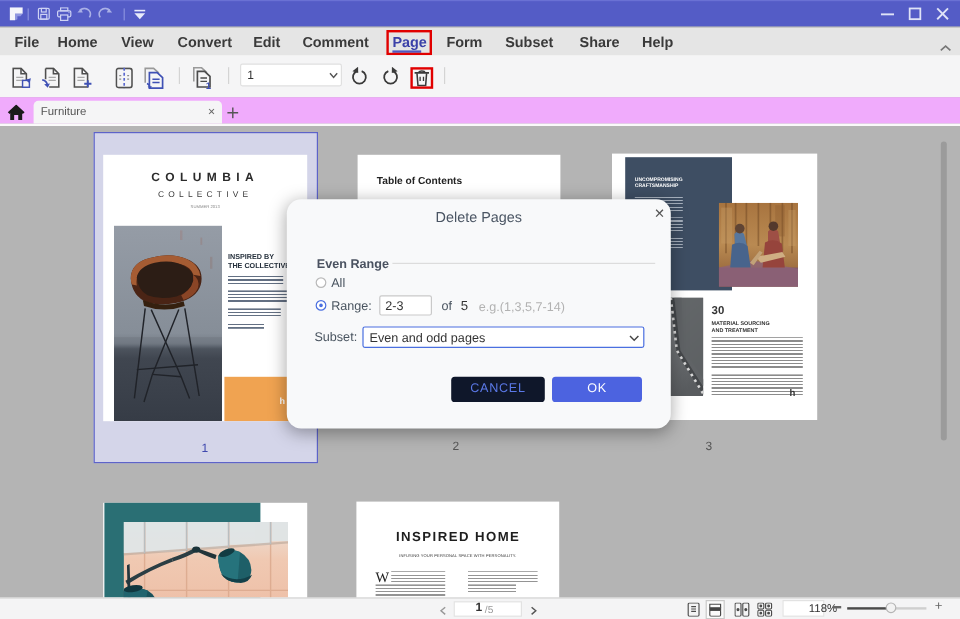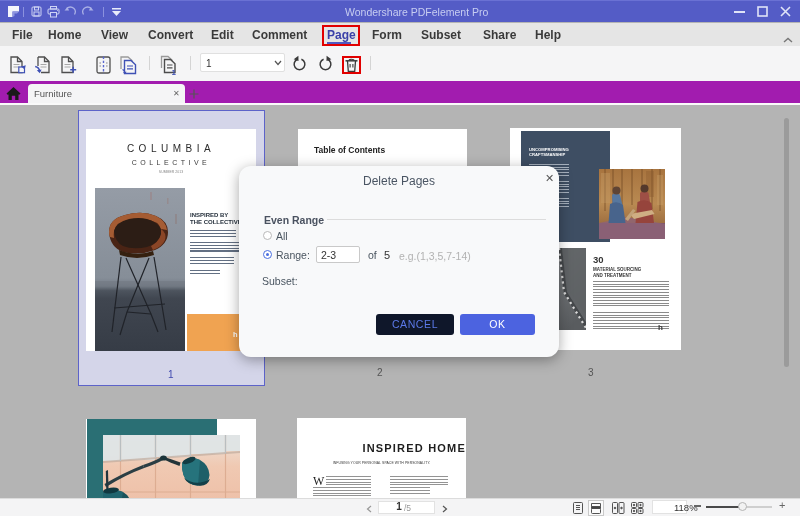--- a/index.html
+++ b/index.html
@@ -16,21 +16,21 @@
 #menu-page { color:#3b41a8; }
 #page-redbox { position:absolute; left:322px; top:2px; width:38px; height:21px; border:2px solid #e10000; }
 #page-underline { position:absolute; left:327px; top:19px; width:24px; height:2px; background:#5058c0; }
 
 #toolbar { position:absolute; left:0; top:46px; width:800px; height:35px; background:#f5f5f6; }
 #toolbar .tsep { position:absolute; top:10px; width:1px; height:14px; background:#d4d4d4; }
 #combo { position:absolute; left:200px; top:7px; width:85px; height:19px; background:#fff; border:1px solid #e0e0e0; border-radius:2px; font-size:10px; color:#333; }
 #combo span { position:absolute; left:5px; top:4px; }
 #trash-redbox { position:absolute; left:342px; top:10px; width:19px; height:18px; border:2px solid #e10000; }
 
-#tabbar { position:absolute; left:0; top:81px; width:800px; height:22px; background:#a21caf; }
+#tabbar { position:absolute; left:0; top:81px; width:800px; height:22px; background:#f0abfc; }
 #tabbar-line { position:absolute; left:0; top:103px; width:800px; height:2px; background:#fafafa; }
 #tab { position:absolute; left:28px; top:3px; width:157px; height:19px; background:#f5f5f6; border-radius:4px 4px 0 0; }
 #tab .label { position:absolute; left:6px; top:4px; font-size:9.5px; color:#555; }
 #tab .close { position:absolute; left:145px; top:5px; font-size:8px; color:#666; }
 
 
 #canvas { position:absolute; left:0; top:105px; width:800px; height:393px; background:#b4b4b4; overflow:hidden; }
 #scrollthumb { position:absolute; left:784px; top:13px; width:5px; height:249px; background:#9b9b9b; border-radius:3px; }
 
 #sel1 { position:absolute; left:78px; top:5px; width:187px; height:276px; background:#d4d5e9; border:1px solid #5d63c9; }
@@ -86,21 +86,20 @@
   </svg>
   <svg class="abs" style="left:81px; top:5px;" width="13" height="11" viewBox="0 0 26 22" fill="none" stroke="#aab0e6" stroke-width="2.6">
     <path d="M21 5 Q13 -1 6 5 Q1 10 5 17"></path>
     <path d="M25 9 L19 2 L16 9" stroke-width="0" fill="#aab0e6"></path>
   </svg>
   <div class="sep" style="left:103px;"></div>
   <svg class="abs" style="left:111px; top:7px;" width="11" height="9" viewBox="0 0 22 18">
     <rect x="2" y="0" width="18" height="3" fill="#e8ebfa"></rect>
     <path d="M2 6 H20 L11 16 Z" fill="#e8ebfa"></path>
   </svg>
-  <div id="title-text">Wondershare PDFelement Pro</div>
   <svg class="abs" style="left:734px; top:10px;" width="11" height="2">
       <rect width="11" height="2" fill="#dfe3f7"></rect>
     </svg>
   <svg class="abs" style="left:757px; top:5px;" width="11" height="11" viewBox="0 0 11 11" fill="none" stroke="#dfe3f7" stroke-width="1.6">
       <rect x="1" y="1" width="9" height="9"></rect>
     </svg>
   <svg class="abs" style="left:780px; top:5px;" width="11" height="11" viewBox="0 0 11 11" stroke="#dfe3f7" stroke-width="1.6">
       <path d="M1 1 L10 10 M10 1 L1 10"></path>
     </svg>
 </div>
@@ -236,21 +235,21 @@
   <svg class="abs" style="left:189px; top:8px;" width="10" height="10" viewBox="0 0 10 10" stroke="#555" stroke-width="1.2">
       <path d="M5 0.5 V9.5 M0.5 5 H9.5"></path>
     </svg>
 </div>
 <div id="tabbar-line"></div>
 
 <div id="canvas">
   <div id="sel1"></div>
 
   <div id="page1" class="page" style="left:86px; top:24px; width:170px; height:222px; overflow:hidden;">
-    <div class="abs" style="left:0; top:14px; width:170px; text-align:center; font-size:10px; font-weight:normal; letter-spacing:4.5px; color:#2b2b2b;">COLUMBIA</div>
+    <div class="abs" style="left:0; top:14px; width:170px; text-align:center; font-size:10px; font-weight:bold; letter-spacing:4.5px; color:#2b2b2b;">COLUMBIA</div>
     <div class="abs" style="left:0; top:30px; width:170px; text-align:center; font-size:7px; letter-spacing:3.5px; color:#3a3a3a;">COLLECTIVE</div>
     <div class="abs" style="left:0; top:41px; width:170px; text-align:center; font-size:3.5px; color:#888;">SUMMER 2013</div>
     <svg class="abs" style="left:9px; top:59px;" width="90" height="163" viewBox="0 0 90 163">
       <defs>
         <linearGradient id="chbg" x1="0" y1="0" x2="0" y2="1">
           <stop offset="0" stop-color="#959ca6"></stop>
             <stop offset="0.55" stop-color="#868e98"></stop>
           <stop offset="0.60" stop-color="#757d88"></stop>
             <stop offset="0.63" stop-color="#4d545e"></stop>
           <stop offset="0.68" stop-color="#404650"></stop>
@@ -397,21 +396,21 @@
         <path d="M81 43 Q93 52 107 44 Q104 52 95 50.5 Q85 50 81 43 Z" fill="#134049"></path>
         <ellipse cx="86" cy="25.5" rx="7" ry="2.8" fill="#123c43" transform="rotate(-22 86 25.5)"></ellipse>
         <path d="M5 35 L7 104 L4.5 104 L2.8 36 Z" fill="#24363d"></path>
         <path d="M-2 58 Q8 52 20 57 Q29 62 28 74 L24 104 L0 104 Z" fill="#1a525b"></path>
         <path d="M-2 58 Q8 52 20 57 L12 104 L0 104 Z" fill="#21646e"></path>
         <ellipse cx="8" cy="55.5" rx="8" ry="2.8" fill="#113840" transform="rotate(-8 8 55.5)"></ellipse>
       </g>
     </svg>
   </div>
   <div id="page5" class="page" style="left:297px; top:313px; width:169px; height:120px;">
-    <div class="abs" style="left:0; top:24px; width:169px; text-align:right; font-size:11px; font-weight:bold; letter-spacing:1.2px; color:#1e1e1e;">INSPIRED HOME</div>
+    <div class="abs" style="left:0; top:24px; width:169px; text-align:left; font-size:11px; font-weight:bold; letter-spacing:1.2px; color:#1e1e1e;padding-left:33px;">INSPIRED HOME</div>
     <div class="abs" style="left:0; top:43px; width:169px; text-align:center; font-size:3.4px; letter-spacing:0.1px; color:#333;">INFUSING YOUR PERSONAL SPACE WITH PERSONALITY.</div>
     <div class="abs" style="left:16px; top:56px; font-size:12px; font-family:'Liberation Serif',serif; color:#222;">W</div>
     <div class="abs" style="left:29px; top:58px; width:45px; height:10px; background:repeating-linear-gradient(rgba(90,90,90,0.65) 0 1px, transparent 1px 2.8px);"></div>
     <div class="abs" style="left:16px; top:69px; width:58px; height:12px; background:repeating-linear-gradient(rgba(90,90,90,0.65) 0 1px, transparent 1px 2.8px);"></div>
     <div class="abs" style="left:93px; top:58px; width:58px; height:10px; background:repeating-linear-gradient(rgba(90,90,90,0.65) 0 1px, transparent 1px 2.8px);"></div>
     <div class="abs" style="left:93px; top:69px; width:40px; height:7px; background:repeating-linear-gradient(rgba(90,90,90,0.65) 0 1px, transparent 1px 2.8px);"></div>
   </div>
   <div class="plabel" style="left:168px; top:264px; color:#3f48ae;">1</div>
   <div class="plabel" style="left:377px; top:262px;">2</div>
   <div class="plabel" style="left:588px; top:262px;">3</div>
@@ -427,20 +426,26 @@
   <span class="lbl" style="left:37px; top:64px;">All</span>
   <div class="radio" id="radio-range"></div>
   <span class="lbl" style="left:37px; top:83px;">Range:</span>
   <div id="range-input">
       <span>2-3</span>
     </div>
   <span class="lbl" style="left:129px; top:83px;">of</span>
   <span class="lbl" style="left:145px; top:82.5px; color:#333; font-size:11px;">5</span>
   <span id="eg">e.g.(1,3,5,7-14)</span>
   <span class="lbl" style="left:23px; top:109px;">Subset:</span>
+  <div id="subset-dd">
+      <span>Even and odd pages</span>
+    <svg class="abs" style="left:221px; top:6px;" width="9" height="6" viewBox="0 0 9 6" fill="none" stroke="#444" stroke-width="1.2">
+        <path d="M1 1 L4.5 4.5 L8 1"></path>
+      </svg>
+  </div>
   <div class="btn" id="btn-cancel">CANCEL</div>
   <div class="btn" id="btn-ok">OK</div>
 </div>
 
 <div id="statusbar">
   <svg class="abs" style="left:366px; top:6px;" width="6" height="8" viewBox="0 0 6 8" fill="none" stroke="#999" stroke-width="1.2">
       <path d="M5 1 L1.5 4 L5 7"></path>
     </svg>
   <div id="pgbox"></div>
   <div class="abs" style="left:378px; top:2px; width:42px; text-align:center; font-size:10px; font-weight:bold; color:#333;">1</div>

